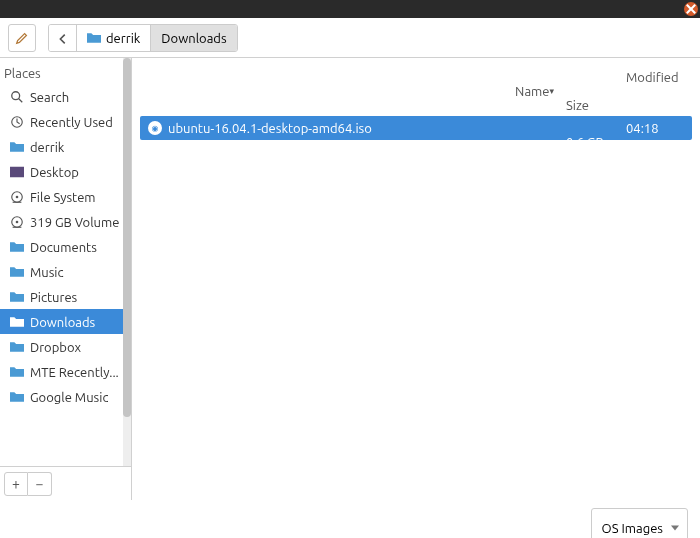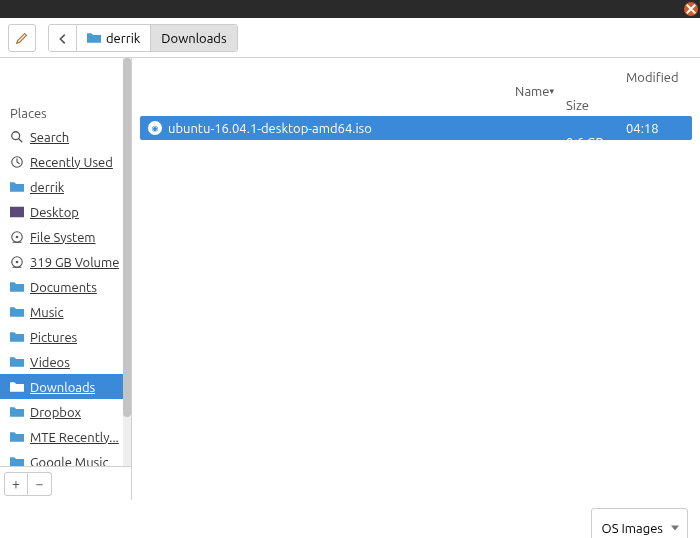--- a/index.html
+++ b/index.html
@@ -10,22 +10,22 @@
   .tool-btn { width: 28px; height: 28px; border: 1px solid #ccc; border-radius: 3px; background: #fff; display: inline-flex; align-items: center; justify-content: center; cursor: pointer; }
   .tool-btn svg { width: 14px; height: 14px; stroke: #555; fill: none; stroke-width: 1.5; }
   .breadcrumb { display: inline-flex; border: 1px solid #ccc; border-radius: 3px; overflow: hidden; height: 28px; }
   .crumb { display: inline-flex; align-items: center; padding: 0 10px; gap: 5px; border-right: 1px solid #ccc; background: #fff; cursor: pointer; }
   .crumb:last-child { border-right: none; }
   .crumb.active { background: #e0e0e0; }
   .main { display: flex; height: 442px; }
   .sidebar-wrap { width: 132px; border-right: 1px solid #d0d0d0; display: flex; flex-direction: column; }
   .sidebar { flex: 1; overflow: hidden; position: relative; }
   .sidebar-scroll { position: absolute; inset: 0; overflow-y: hidden; }
-  .places-header { padding: 8px 10px 4px 10px; color: #555; margin-top: 40px; }
-  .place { display: flex; align-items: center; gap: 6px; padding: 4px 10px; height: 25px; cursor: pointer; color: #333; text-decoration: underline; }
+  .places-header { padding: 8px 10px 4px 4px; color: #555; }
+  .place { display: flex; align-items: center; gap: 6px; padding: 4px 10px; height: 25px; cursor: pointer; color: #333; }
   .place.sel { background: #3b8ad9; color: #fff; }
   .place .ico { width: 14px; height: 14px; flex-shrink: 0; display: inline-flex; align-items: center; justify-content: center; }
   .place .lbl { white-space: nowrap; overflow: hidden; text-overflow: ellipsis; }
   .sidebar-scroll::-webkit-scrollbar { width: 10px; }
   .sb-footer { border-top: 1px solid #d0d0d0; height: 34px; display: flex; align-items: center; padding: 0 4px; gap: 0; }
   .sq-btn { width: 24px; height: 24px; border: 1px solid #ccc; display: inline-flex; align-items: center; justify-content: center; cursor: pointer; font-size: 14px; color: #555; background: #fff; }
   .sq-btn:first-child { border-radius: 3px 0 0 3px; }
   .sq-btn:last-child { border-radius: 0 3px 3px 0; border-left: none; }
   .filepane { flex: 1; display: flex; flex-direction: column; padding: 8px 8px 0 8px; }
   .file-head { display: flex; padding: 4px 8px; color: #555; }
@@ -161,28 +161,20 @@
               <span class="lbl">Music</span>
             </div>
             <div class="place">
               <span class="ico">
                 <svg class="folder-svg" viewBox="0 0 16 12">
                   <path d="M0 2 L0 12 L16 12 L16 3 L7 3 L5 1 L0 1 Z" fill="#4a9ad4"></path>
                 </svg>
               </span>
               <span class="lbl">Pictures</span>
             </div>
-            <div class="place">
-              <span class="ico">
-                <svg class="folder-svg" viewBox="0 0 16 12">
-                  <path d="M0 2 L0 12 L16 12 L16 3 L7 3 L5 1 L0 1 Z" fill="#4a9ad4"></path>
-                </svg>
-              </span>
-              <span class="lbl">Videos</span>
-            </div>
             <div class="place sel">
               <span class="ico">
                 <svg class="folder-svg" viewBox="0 0 16 12">
                   <path d="M0 2 L0 12 L16 12 L16 3 L7 3 L5 1 L0 1 Z" fill="#fff"></path>
                 </svg>
               </span>
               <span class="lbl">Downloads</span>
             </div>
             <div class="place">
               <span class="ico">

